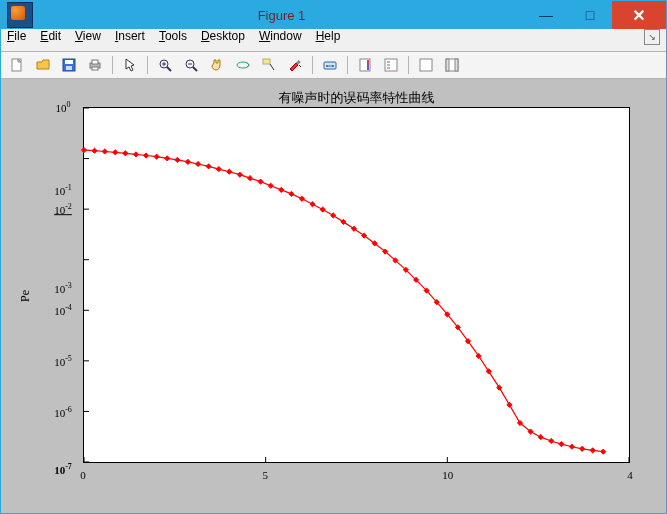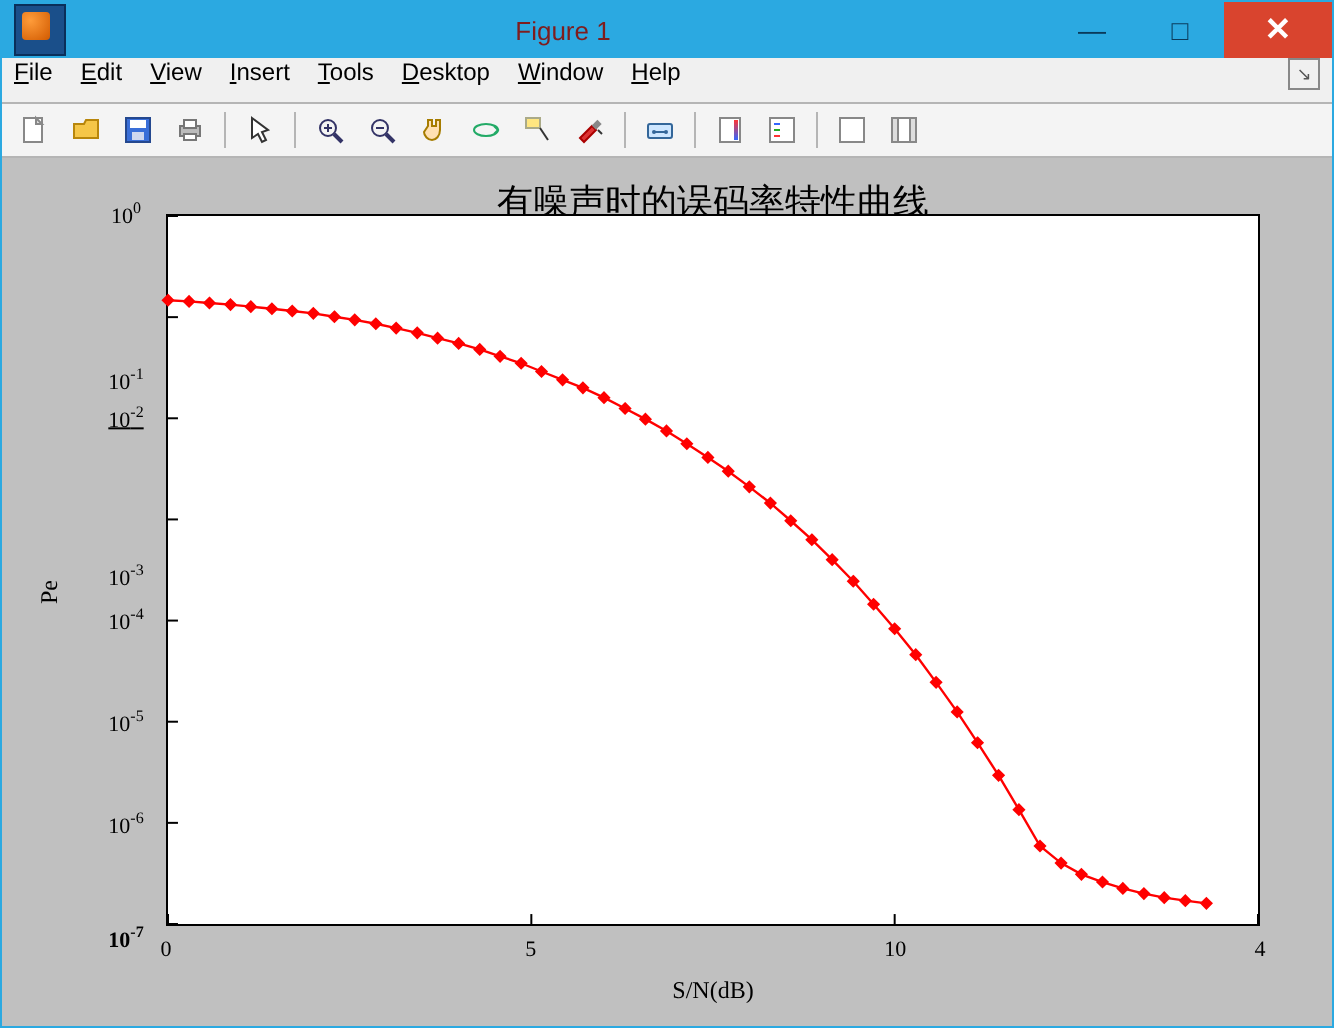--- a/index.html
+++ b/index.html
@@ -15,21 +15,21 @@
 .menubar span{cursor:default}
 .menubar span u{text-decoration:underline}
 .menubar .doclet{margin-left:auto;width:14px;height:14px;border:1px solid #888;position:relative;color:#555;font-size:9px;display:flex;align-items:center;justify-content:center}
 .toolbar{height:26px;background:#f4f4f4;border-bottom:1px solid #b5b5b5;display:flex;align-items:center;padding:0 4px;gap:2px}
 .tbtn{width:22px;height:20px;display:flex;align-items:center;justify-content:center;border:1px solid transparent;border-radius:2px}
 .tbtn svg{width:16px;height:16px}
 .tsep{width:1px;height:18px;background:#b5b5b5;margin:0 3px}
 .figure-area{flex:1;background:#c0c0c0;padding:8px;box-sizing:border-box}
 .plot-frame{width:100%;height:100%;position:relative}
 .axes{position:absolute;left:74px;top:20px;right:28px;bottom:42px;background:#fff;border:1px solid #000}
-.chart-title{position:absolute;left:74px;right:28px;top:2px;text-align:center;font-size:18px;font-family:Liberation Mono, monospace}
+.chart-title{position:absolute;left:74px;right:28px;top:2px;text-align:center;font-size:13px;font-family:Liberation Mono, monospace}
 .ylabel{position:absolute;left:10px;top:50%;transform:translateY(-50%) rotate(-90deg);font-size:12px;font-family:serif}
 .xlabel{position:absolute;left:74px;right:28px;bottom:2px;text-align:center;font-size:12px;font-family:serif}
 .xtick{position:absolute;bottom:24px;transform:translateX(-50%);font-size:11px;font-family:serif}
 .ytick{position:absolute;left:38px;transform:translateY(-50%);font-size:11px;font-family:serif;text-align:center;width:32px}
 .ytick sup{font-size:8px;vertical-align:super}
 svg.plot{position:absolute;left:0;top:0;width:100%;height:100%;overflow:visible}
 </style>
 </head>
 <body>
 
@@ -171,21 +171,20 @@
           <rect x="2" y="2" width="3" height="12" fill="#ddd" stroke="#888"></rect>
           <rect x="11" y="2" width="3" height="12" fill="#ddd" stroke="#888"></rect>
         </svg>
       </div>
   </div>
 
   <div class="figure-area">
     <div class="plot-frame">
       <div class="chart-title">有噪声时的误码率特性曲线</div>
       <div class="ylabel">Pe</div>
-      <div class="xlabel">S/N(dB)</div>
       <div class="axes">
         <svg class="plot" viewBox="0 0 547 356" preserveAspectRatio="none">
             <line x1="0" x2="0" y1="356" y2="351" stroke="#000"></line>
             <line x1="182.33333333333331" x2="182.33333333333331" y1="356" y2="351" stroke="#000"></line>
             <line x1="364.66666666666663" x2="364.66666666666663" y1="356" y2="351" stroke="#000"></line>
             <line x1="547" x2="547" y1="356" y2="351" stroke="#000"></line>
             <line x1="0" x2="5" y1="0" y2="0" stroke="#000"></line>
             <line x1="0" x2="5" y1="50.857142857142854" y2="50.857142857142854" stroke="#000"></line>
             <line x1="0" x2="5" y1="101.71428571428571" y2="101.71428571428571" stroke="#000"></line>
             <line x1="0" x2="5" y1="152.57142857142856" y2="152.57142857142856" stroke="#000"></line>

